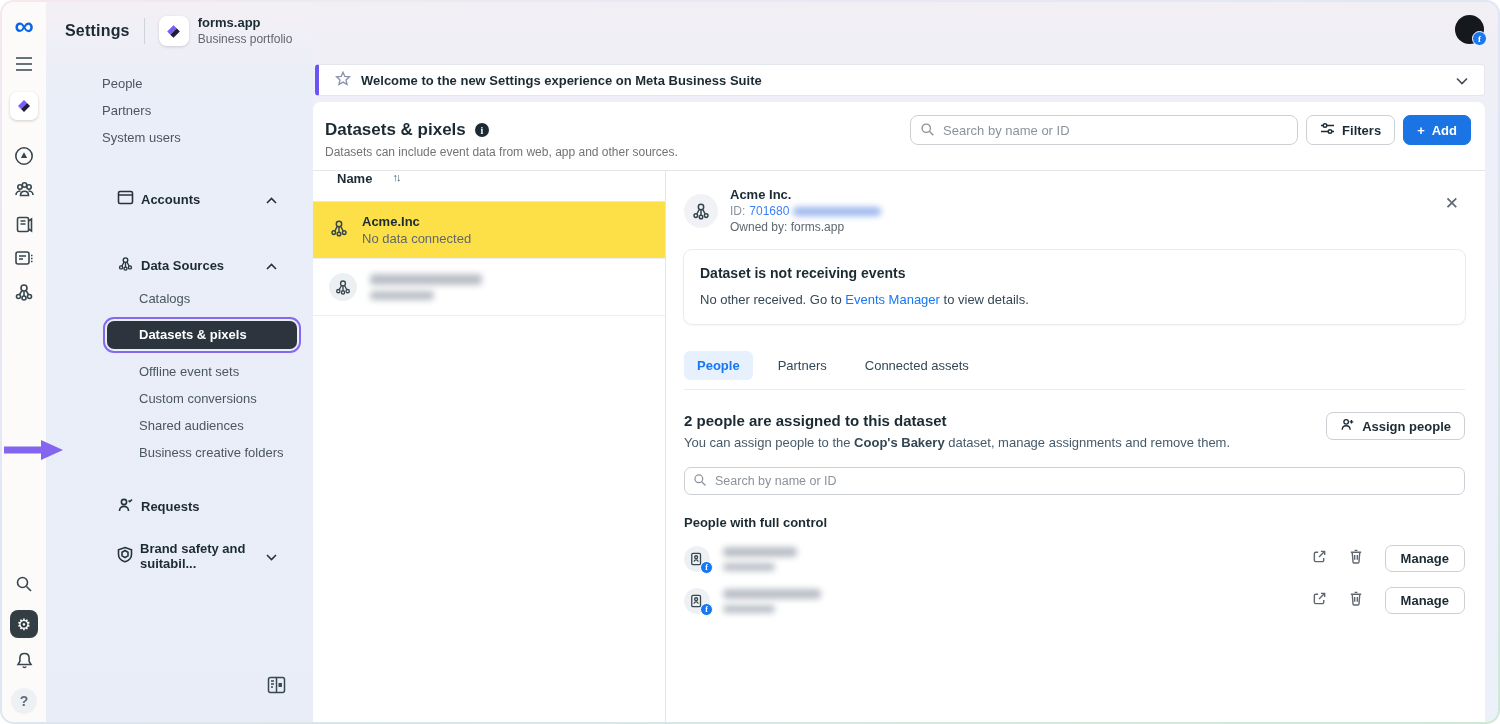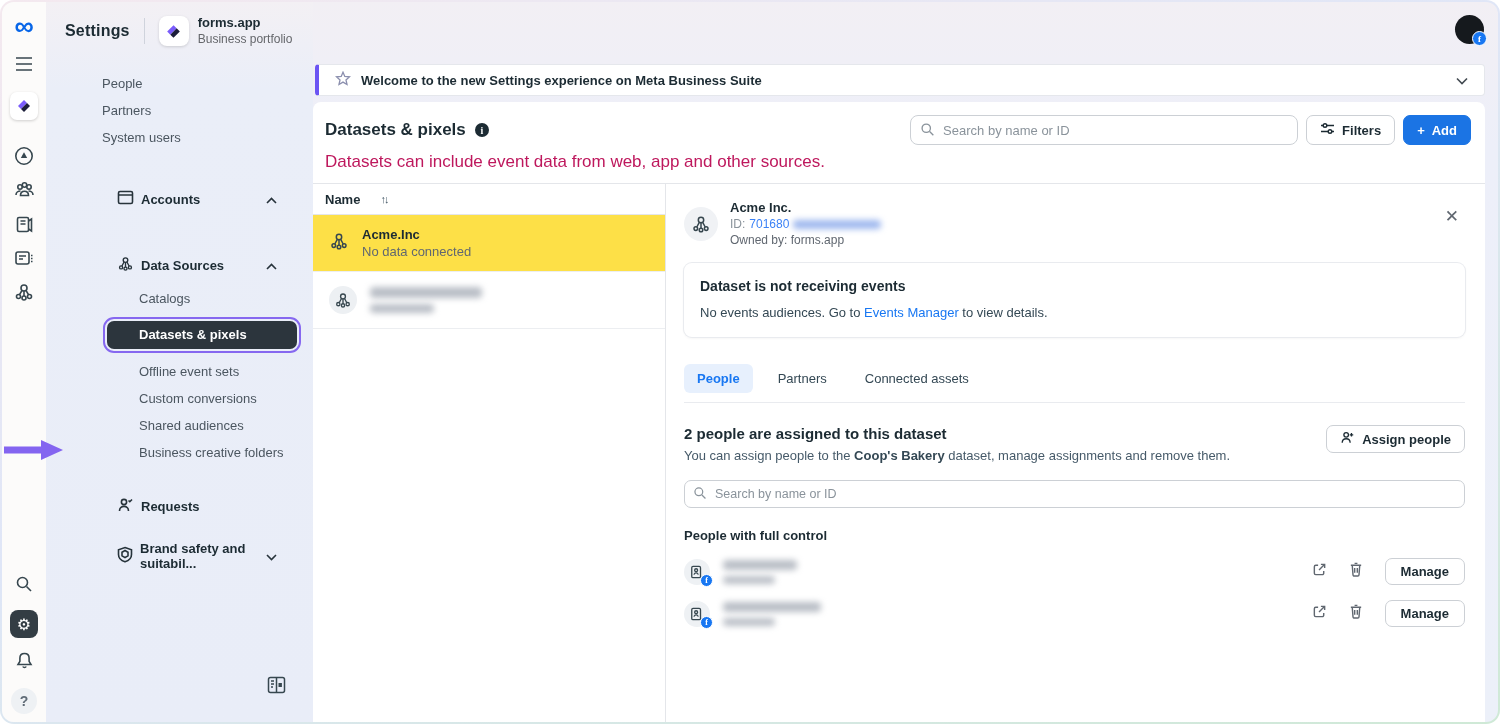--- a/index.html
+++ b/index.html
@@ -54,25 +54,25 @@
   .ch-row{display:flex;align-items:center;}
   .page-title{font-size:17px;font-weight:700;color:#1c2b33;}
   .info-dot{width:14px;height:14px;border-radius:50%;background:#1c2b33;color:#fff;font-size:10px;font-weight:700;display:inline-flex;align-items:center;justify-content:center;margin-left:9px;font-family:"Liberation Serif",serif;cursor:pointer;}
   .ch-right{margin-left:auto;display:flex;align-items:center;gap:8px;}
   .search-box{position:relative;width:388px;}
   .search-box input{width:100%;height:30px;box-sizing:border-box;border:1px solid #ccd0d5;border-radius:8px;padding:0 10px 0 32px;font-size:13px;color:#1c2b33;outline:none;background:#fff;font-family:"Liberation Sans",sans-serif;}
   .search-box input::placeholder{color:#8a939b;}
   .search-box .mag{position:absolute;left:10px;top:7px;}
   .btn{display:flex;align-items:center;gap:7px;border:1px solid #ccd0d5;background:#fff;border-radius:7px;height:30px;padding:0 13px;font-size:13px;font-weight:700;color:#1c2b33;cursor:pointer;font-family:"Liberation Sans",sans-serif;}
   .btn-primary{background:#1b74e4;border-color:#1b74e4;color:#fff;}
-  .page-sub{font-size:17px;color:#be185d;margin-top:7px;}
+  .page-sub{font-size:12px;color:#737373;}
 
   .content-body{flex:1;display:flex;min-height:0;}
   .list-col{width:353px;border-right:1px solid #e4e6ea;box-sizing:border-box;}
-  .list-head{height:30px;display:flex;align-items:center;padding-left:12px;border-bottom:1px solid #e4e6ea;font-size:13px;font-weight:700;color:#1c2b33;gap:20px;}
+  .list-head{height:30px;display:flex;align-items:flex-start;padding-left:24px;border-bottom:1px solid #e4e6ea;font-size:13px;font-weight:700;color:#1c2b33;gap:20px;}
   .sort-glyph{font-size:11px;color:#465a69;letter-spacing:-2px;}
   .ds-row{height:56px;display:flex;align-items:center;padding-left:16px;gap:13px;border-bottom:1px solid #eceef1;cursor:pointer;}
   .ds-row.selected{background:#fde047;}
   .ds-row svg{stroke:#37474f;fill:none;stroke-width:1.5;}
   .ds-name{font-size:13px;font-weight:600;color:#1c2b33;}
   .ds-status{font-size:13px;color:#606770;margin-top:2px;}
   .circle-avatar{width:28px;height:28px;border-radius:50%;background:#edf0f3;display:flex;align-items:center;justify-content:center;flex:none;}
   .blob{background:#b9bec6;border-radius:4px;filter:blur(3px);}
   .blob.blue{background:#9db7ee;}
 
@@ -382,21 +382,21 @@
               <span class="idv">701680</span>
               <span class="blob blue" style="width:88px;height:9px;"></span>
             </div>
             <div class="d-owned">Owned by: forms.app</div>
           </span>
         </div>
 
         <div class="alert-card">
           <div class="alert-title">Dataset is not receiving events</div>
           <div class="alert-text">
-            <span>No events audiences. Go to </span><a>Events Manager</a><span> to view details.</span>
+            <span>No other received. Go to </span><a>Events Manager</a><span> to view details.</span>
           </div>
         </div>
 
         <div class="tabs">
           <span class="tab active">People</span>
           <span class="tab">Partners</span>
           <span class="tab">Connected assets</span>
         </div>
 
         <div class="people-head">

